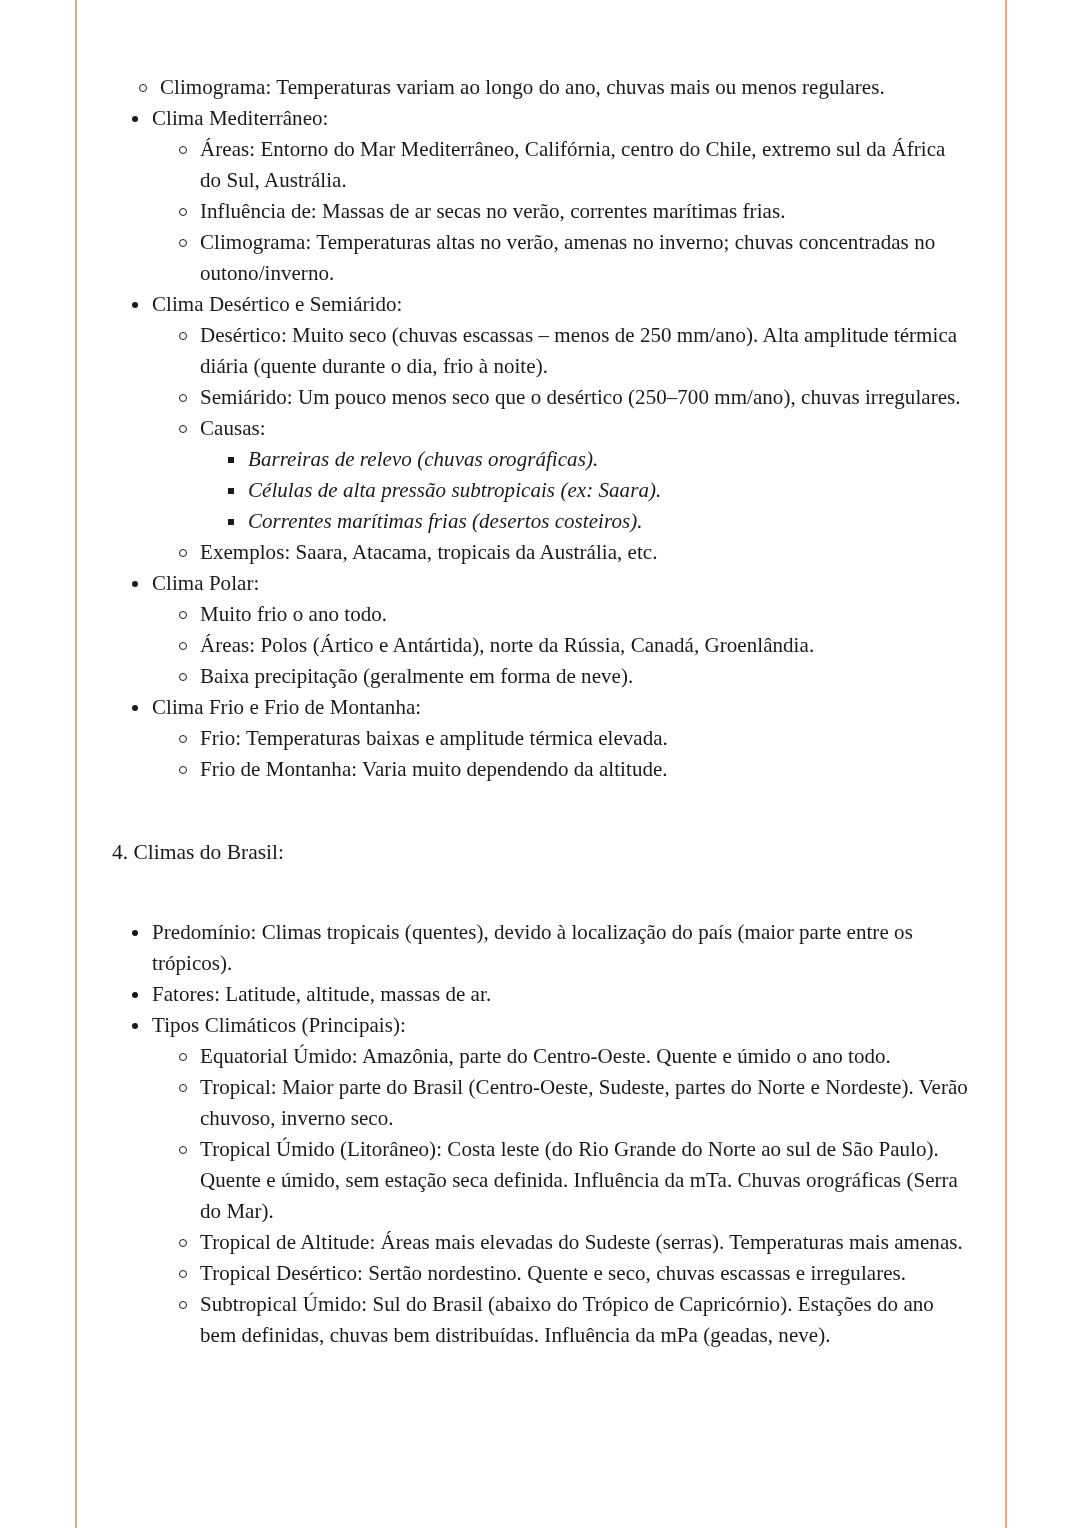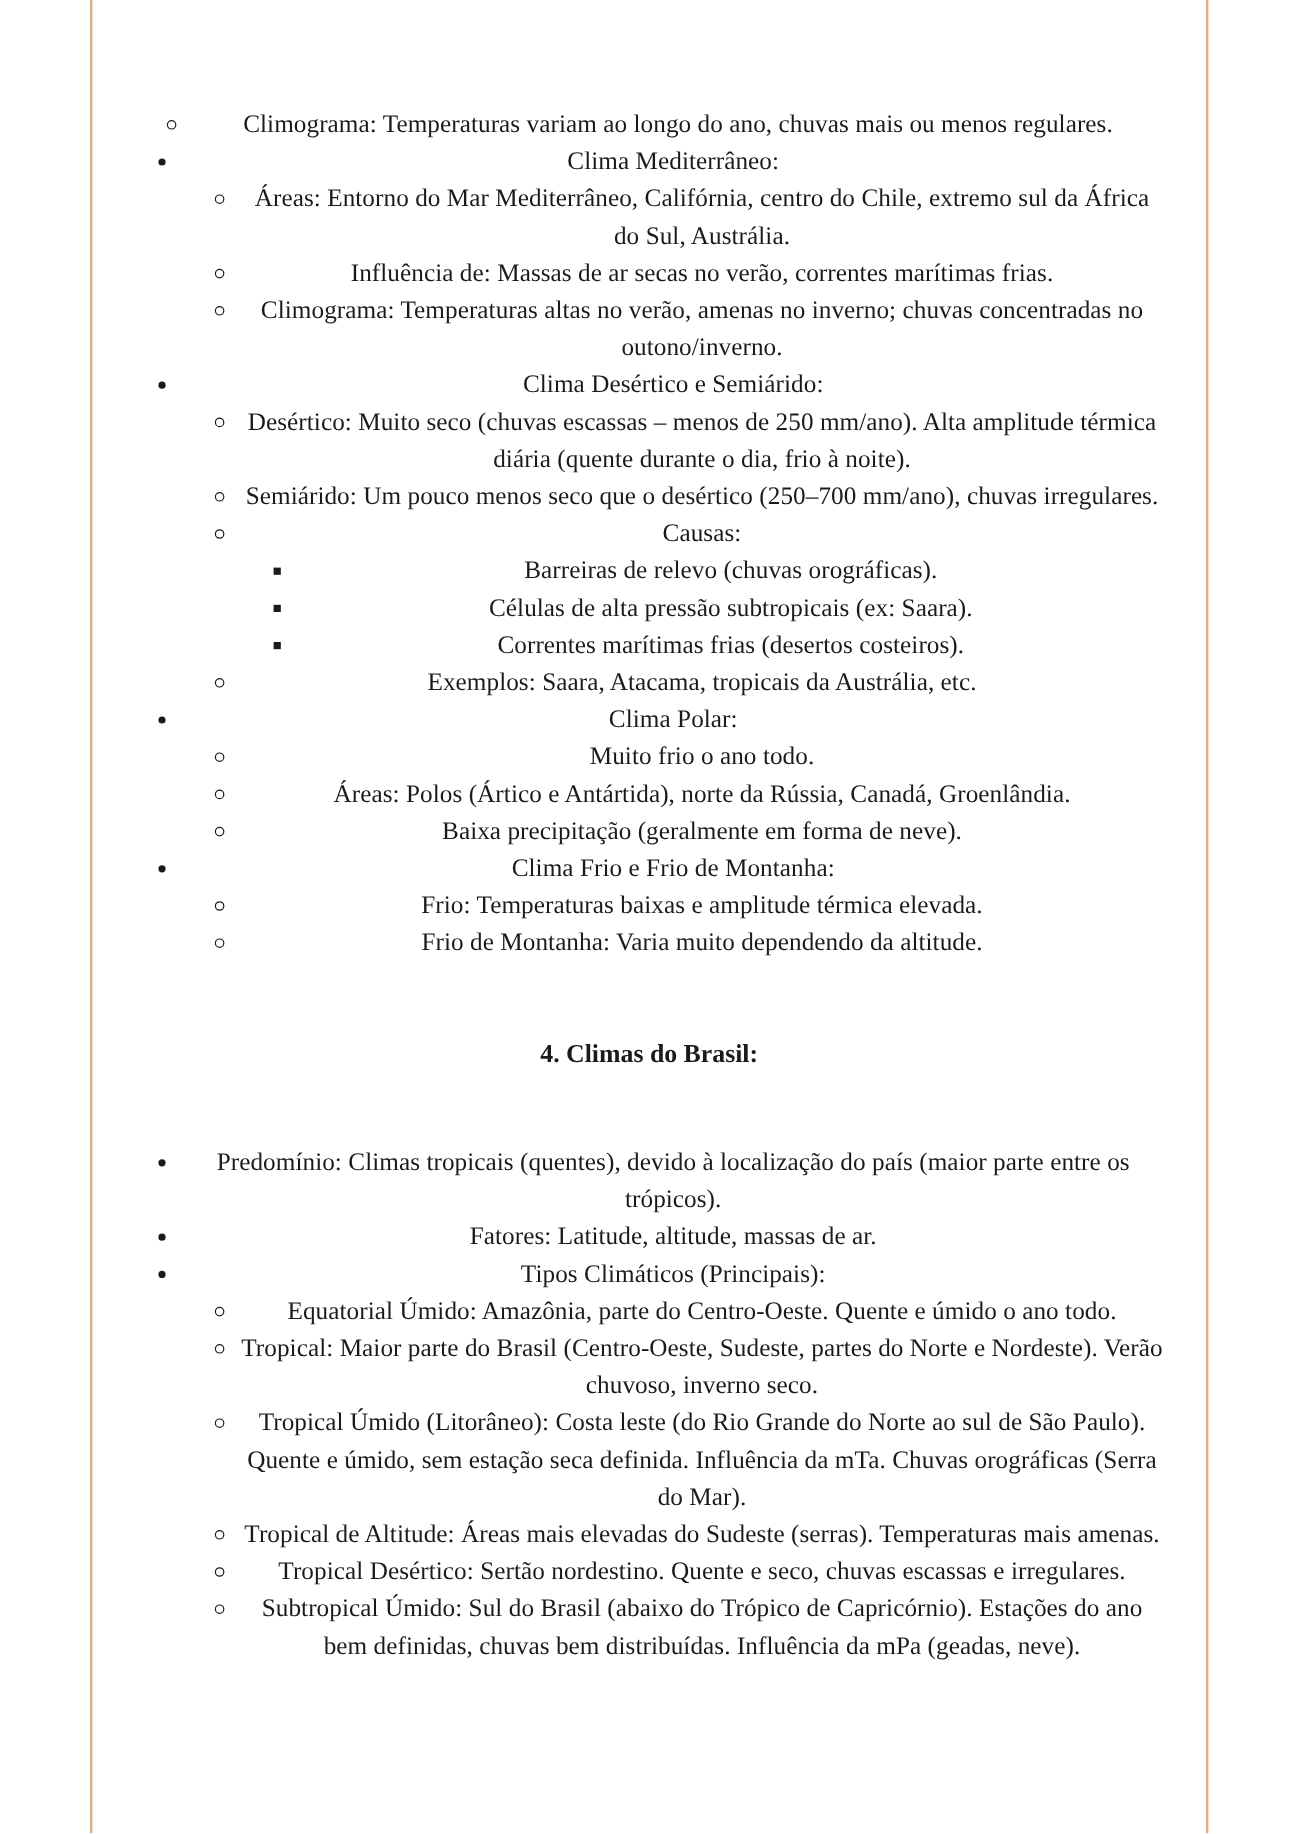--- a/index.html
+++ b/index.html
@@ -28,23 +28,22 @@
     top: 0;
     bottom: 0;
     width: 2px;
   }
   .rule-left  { left: 75px;  background: #d6b184; }
   .rule-right { left: 1005px; background: #eda87a; }
 
   .content {
     position: absolute;
     left: 112px;
-    top: 88px;
+    top: 72px;
     width: 858px;
-    text-align: center;
   }
 
   
   ul.lvl1, ul.lvl2, ul.lvl3 {
     list-style: none;
     margin: 0;
     padding: 0;
   }
 
   li {
@@ -87,20 +86,21 @@
     width: 6px;
     height: 6px;
     border-radius: 50%;
     border: 1.3px solid #1a1a1a;
     background: transparent;
   }
 
   
   ul.lvl3 {
     margin-left: 8px;
+    font-style: italic;
   }
   ul.lvl3 > li {
     padding-left: 29px;
     margin-left: 11px;
   }
   ul.lvl3 > li > .txt::before {
     content: "";
     position: absolute;
     left: 9px;
     top: 13px;
@@ -110,22 +110,22 @@
   }
 
   .txt {
     display: block;
   }
 
   
   .heading {
     font-size: 21.5px;
     line-height: 31px;
-    font-weight: bold;
-    margin: 10px;
+    font-weight: normal;
+    margin: 0;
     padding: 0;
   }
   .spacer-before-heading { height: 52px; }
   .spacer-after-heading  { height: 49px; }
 </style>
 </head>
 <body>
 
 <div class="page">
 

